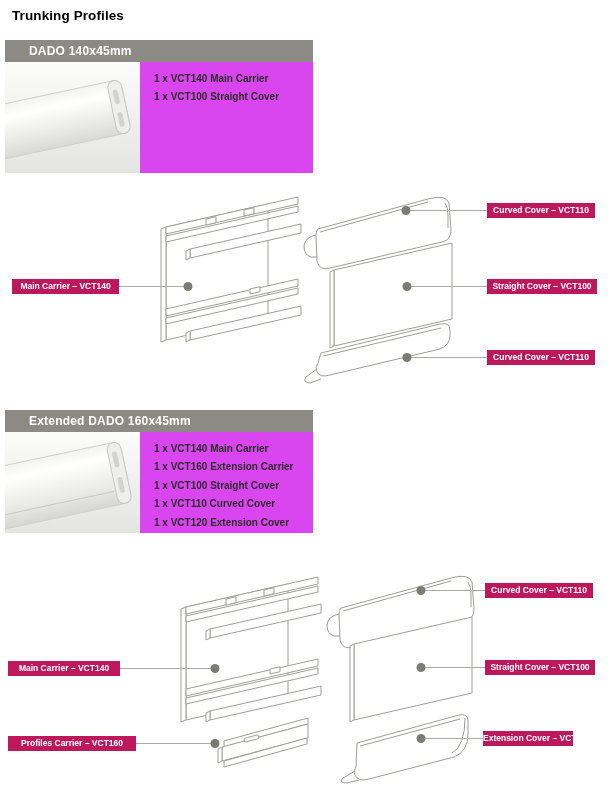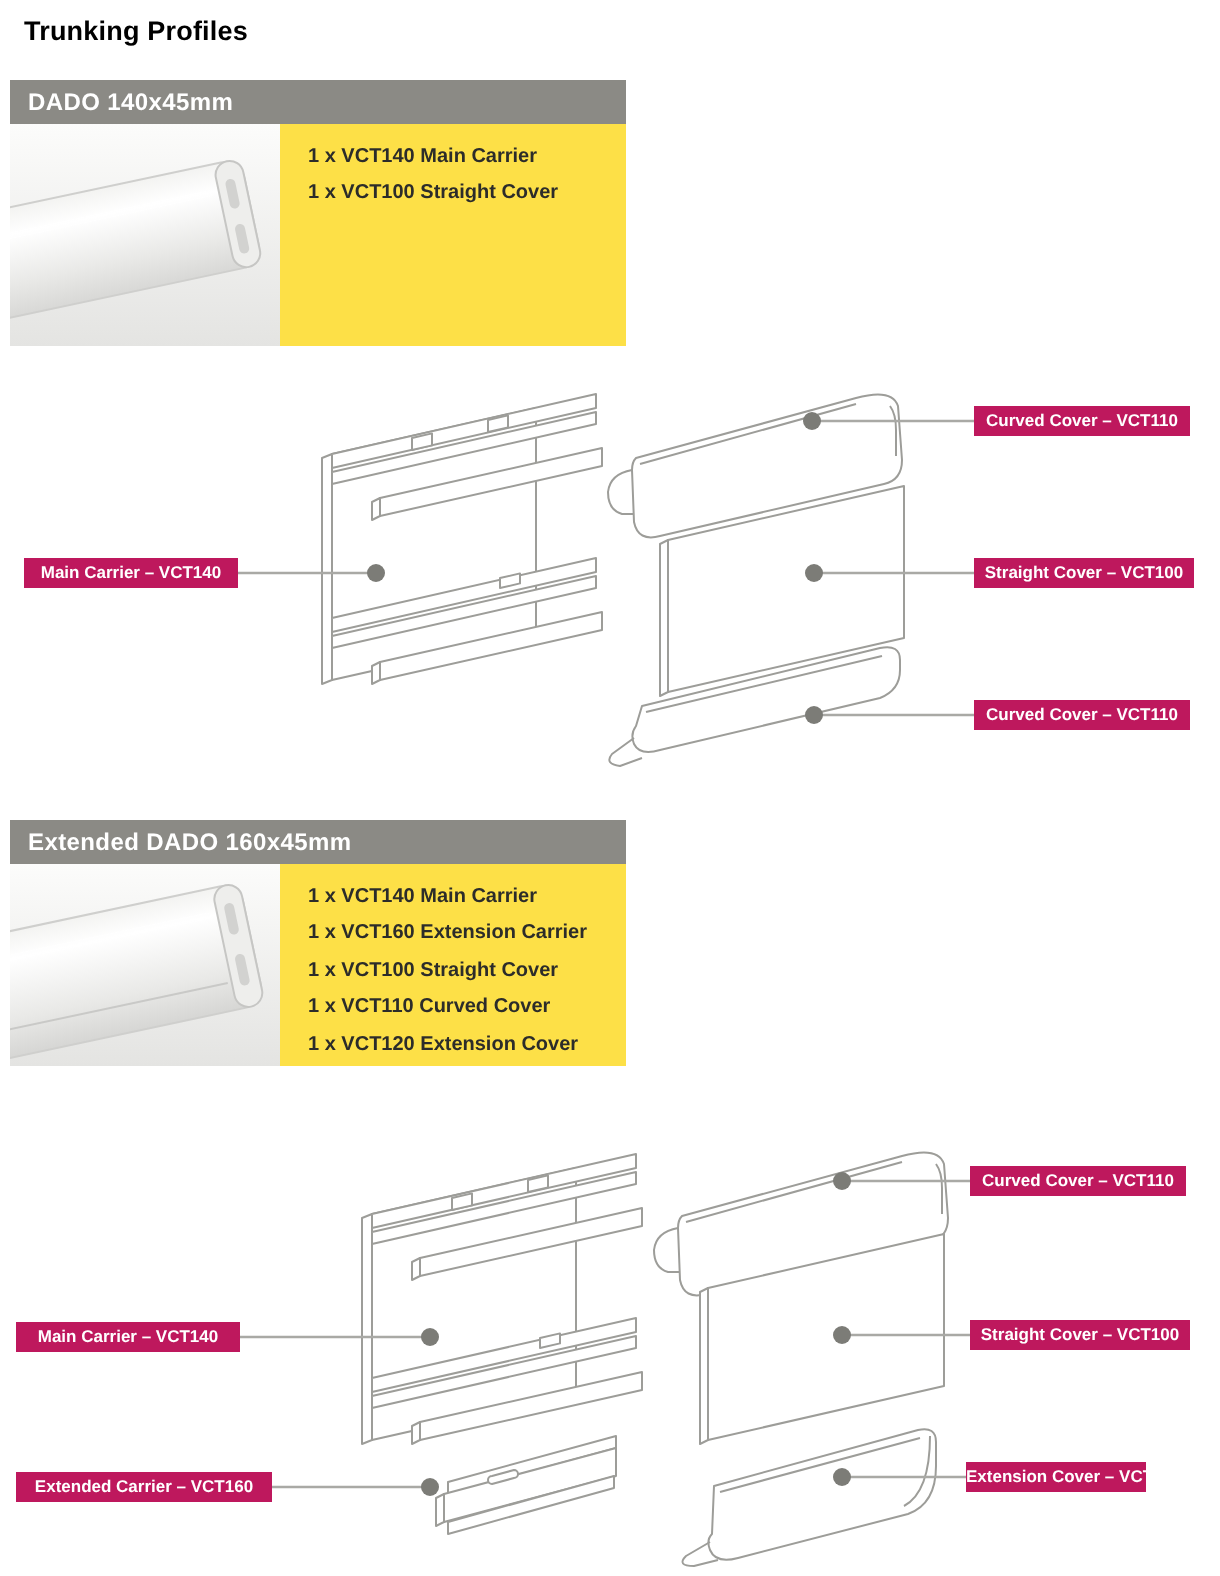--- a/index.html
+++ b/index.html
@@ -4,27 +4,27 @@
 <style>
   html,body{margin:0;padding:0;background:#ffffff;}
   body{width:610px;height:788px;font-family:"Liberation Sans",sans-serif;}
   .page{position:relative;width:610px;height:788px;background:#ffffff;overflow:hidden;}
 
   .page-title{position:absolute;left:12px;top:8px;margin:0;font-size:13.5px;font-weight:bold;color:#000000;letter-spacing:.1px;}
 
   .spec{position:absolute;left:5px;width:308px;}
   #spec1{top:40px;}
   #spec2{top:410px;}
-  .spec-header{height:22px;line-height:22px;background:#8b8a85;color:#ffffff;font-size:12px;font-weight:bold;padding-left:9px;letter-spacing:.2px;}
+  .spec-header{height:22px;line-height:22px;background:#8b8a85;color:#ffffff;font-size:12px;font-weight:bold;padding-left:24px;letter-spacing:.2px;}
   .spec-body{display:flex;}
   #spec1 .spec-body{height:111px;}
   #spec2 .spec-body{height:101px;}
   .photo{width:135px;position:relative;flex:0 0 135px;overflow:hidden;}
   .photo svg{display:block;}
-  .parts{flex:1;background:#fde047;margin:0;padding:8px 0 4px 14px;list-style:none;}
+  .parts{flex:1;background:#d946ef;margin:0;padding:8px 0 4px 14px;list-style:none;}
   .parts li{font-size:10px;font-weight:bold;color:#2c2c2a;line-height:18.4px;white-space:nowrap;}
 
   .diagram{position:absolute;left:0;width:610px;}
   #diagram1{top:183px;height:212px;}
   #diagram2{top:556px;height:232px;}
   .diagram > svg{position:absolute;left:0;top:0;}
 
   .dlabel{position:absolute;height:15px;line-height:15px;background:#be185d;color:#ffffff;
           font-size:8.5px;font-weight:bold;text-align:center;white-space:nowrap;box-sizing:border-box;}
 </style>
@@ -198,19 +198,19 @@
       <g fill="#7c7c77">
         <circle cx="215" cy="112.5" r="4.5"></circle>
         <circle cx="215" cy="187.5" r="4.5"></circle>
         <circle cx="421" cy="34.5" r="4.5"></circle>
         <circle cx="421" cy="111.5" r="4.5"></circle>
         <circle cx="421" cy="182.5" r="4.5"></circle>
       </g>
     </svg>
 
     <div class="dlabel" style="left:8px;top:105px;width:112px;">Main Carrier – VCT140</div>
-    <div class="dlabel" style="left:8px;top:180px;width:128px;">Extended Carrier – VCT160</div>
+    <div class="dlabel" style="left:8px;top:180px;width:128px;">Profiles Carrier – VCT160</div>
     <div class="dlabel" style="left:485px;top:27px;width:108px;">Curved Cover – VCT110</div>
     <div class="dlabel" style="left:485px;top:104px;width:110px;">Straight Cover – VCT100</div>
     <div class="dlabel" style="left:483px;top:175px;width:90px;">Extension Cover – VCT120</div>
   </div>
 
 </div>
 
 </body></html>

